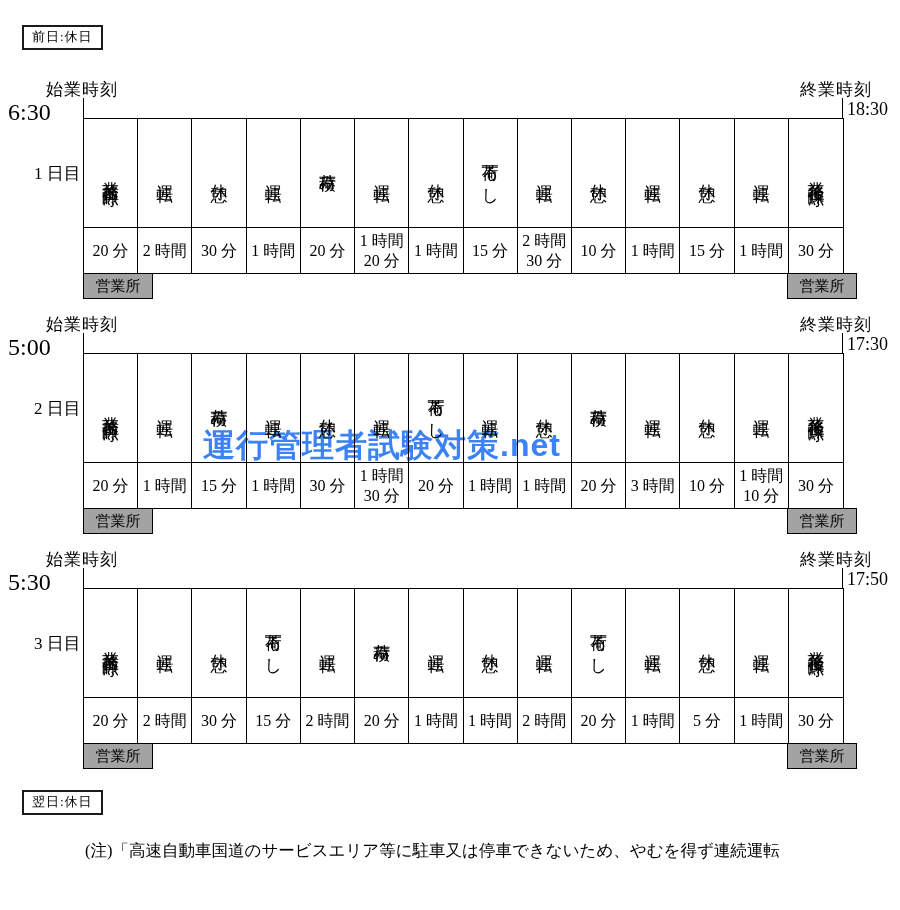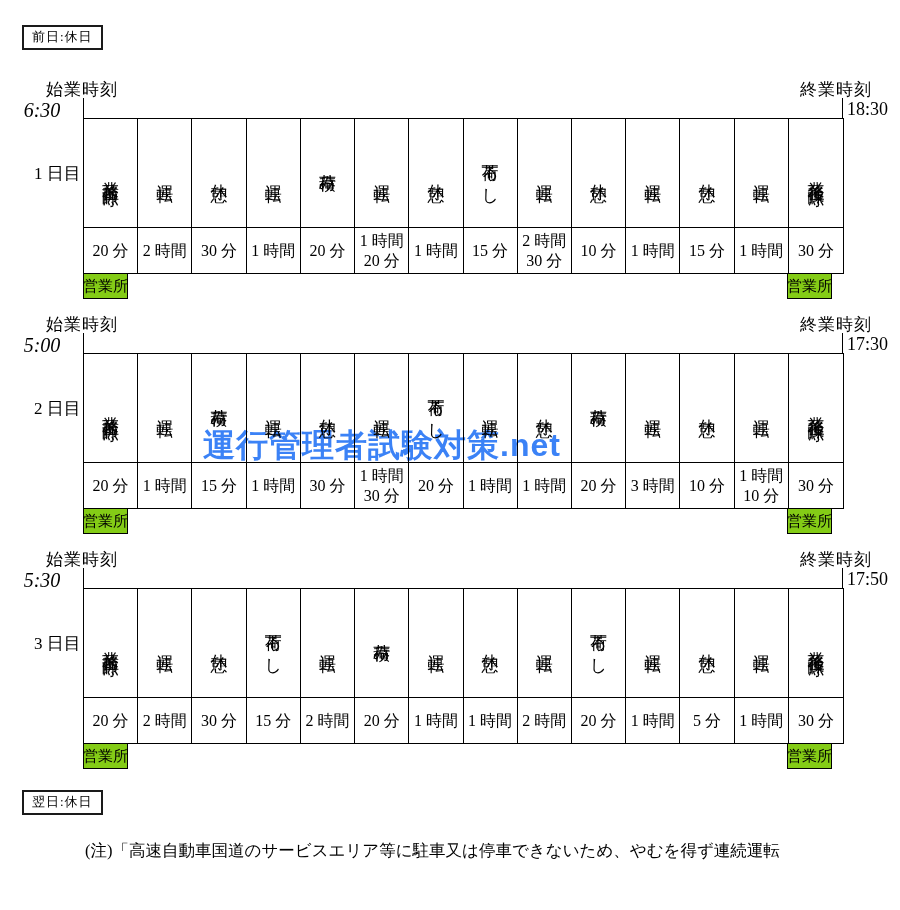--- a/index.html
+++ b/index.html
@@ -29,21 +29,21 @@
   .status-box.next { top:790px;text-align:center; }
 
   
   .day-block { position:absolute; left:8px; width:900px; height:222px;padding-left:32px; }
   .day-block.d1 { top:78px; }
   .day-block.d2 { top:313px; }
   .day-block.d3 { top:548px; }
 
   .start-label { position:absolute; left:38px; top:0; font-size:17px; letter-spacing:1px; }
   .end-label   { position:absolute; left:792px; top:0; font-size:17px; letter-spacing:1px; }
-  .start-time  { position:absolute; left:0; top:21px; width:68px; text-align:center; font-size:20px;font-style:italic; }
+  .start-time  { position:absolute; left:0; top:21px; width:68px; text-align:left; font-size:24px; }
   .end-time    { position:absolute; left:839px; top:21px; font-size:18px; }
   .tick { position:absolute; top:20px; width:1px; height:21px; background:#000; }
   .tick.left  { left:75px; }
   .tick.right { left:834px; }
   .day-label { position:absolute; left:26px; top:84px; font-size:17px; white-space:nowrap; }
 
   .sched-table {
     position:absolute; left:75px; top:40px;
     width:761px; height:156px;
     border:1px solid #000;
@@ -67,26 +67,26 @@
     line-height:1;
   }
   .duration-cell {
     font-size:16px;
     line-height:1.25;
     text-align:center;
     white-space:pre-line;
   }
   .office-box {
     position:absolute; top:195px;
-    width:45px; height:26px;
+    width:70px; height:26px;
     border:1px solid #000;
     font-size:15px;
     display:flex; align-items:center; justify-content:center;
     white-space:nowrap;
-    background:#84cc16;
+    background:#a3a3a3;
   }
   .office-box.left  { left:75px; }
   .office-box.right { left:779px; }
 
   .note-line { position:absolute; font-size:16.5px; white-space:nowrap; }
   .note-line.l1 { left:85px;  top:840px; }
   .note-line.l2 { left:118px; top:871px; }
 
   .watermark {
     position:absolute;

